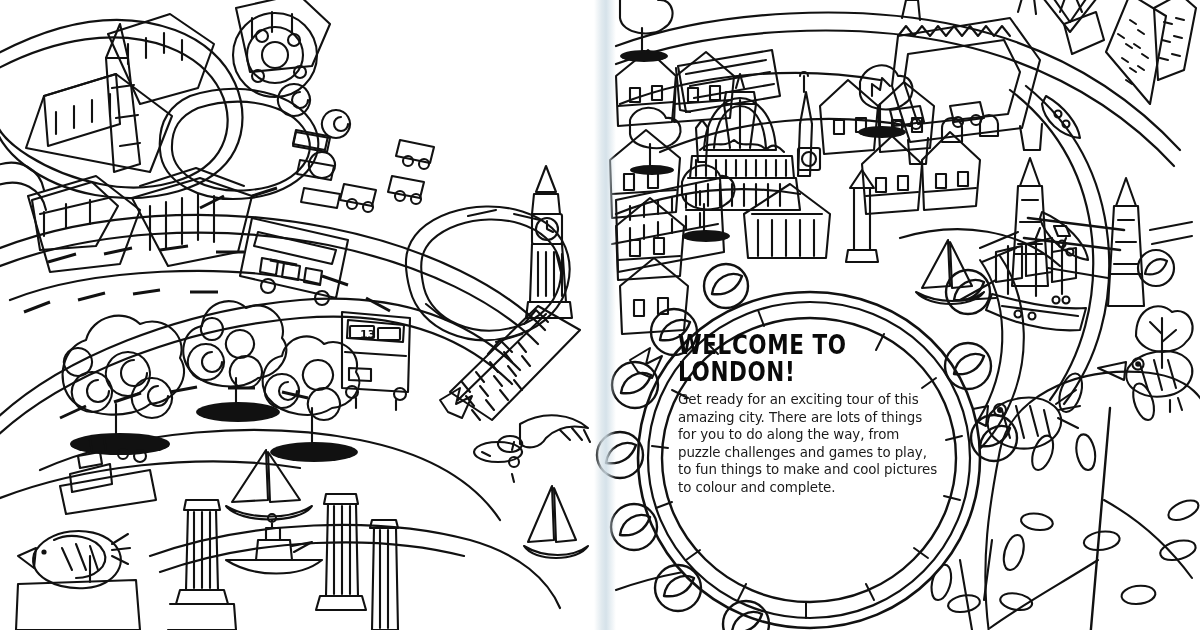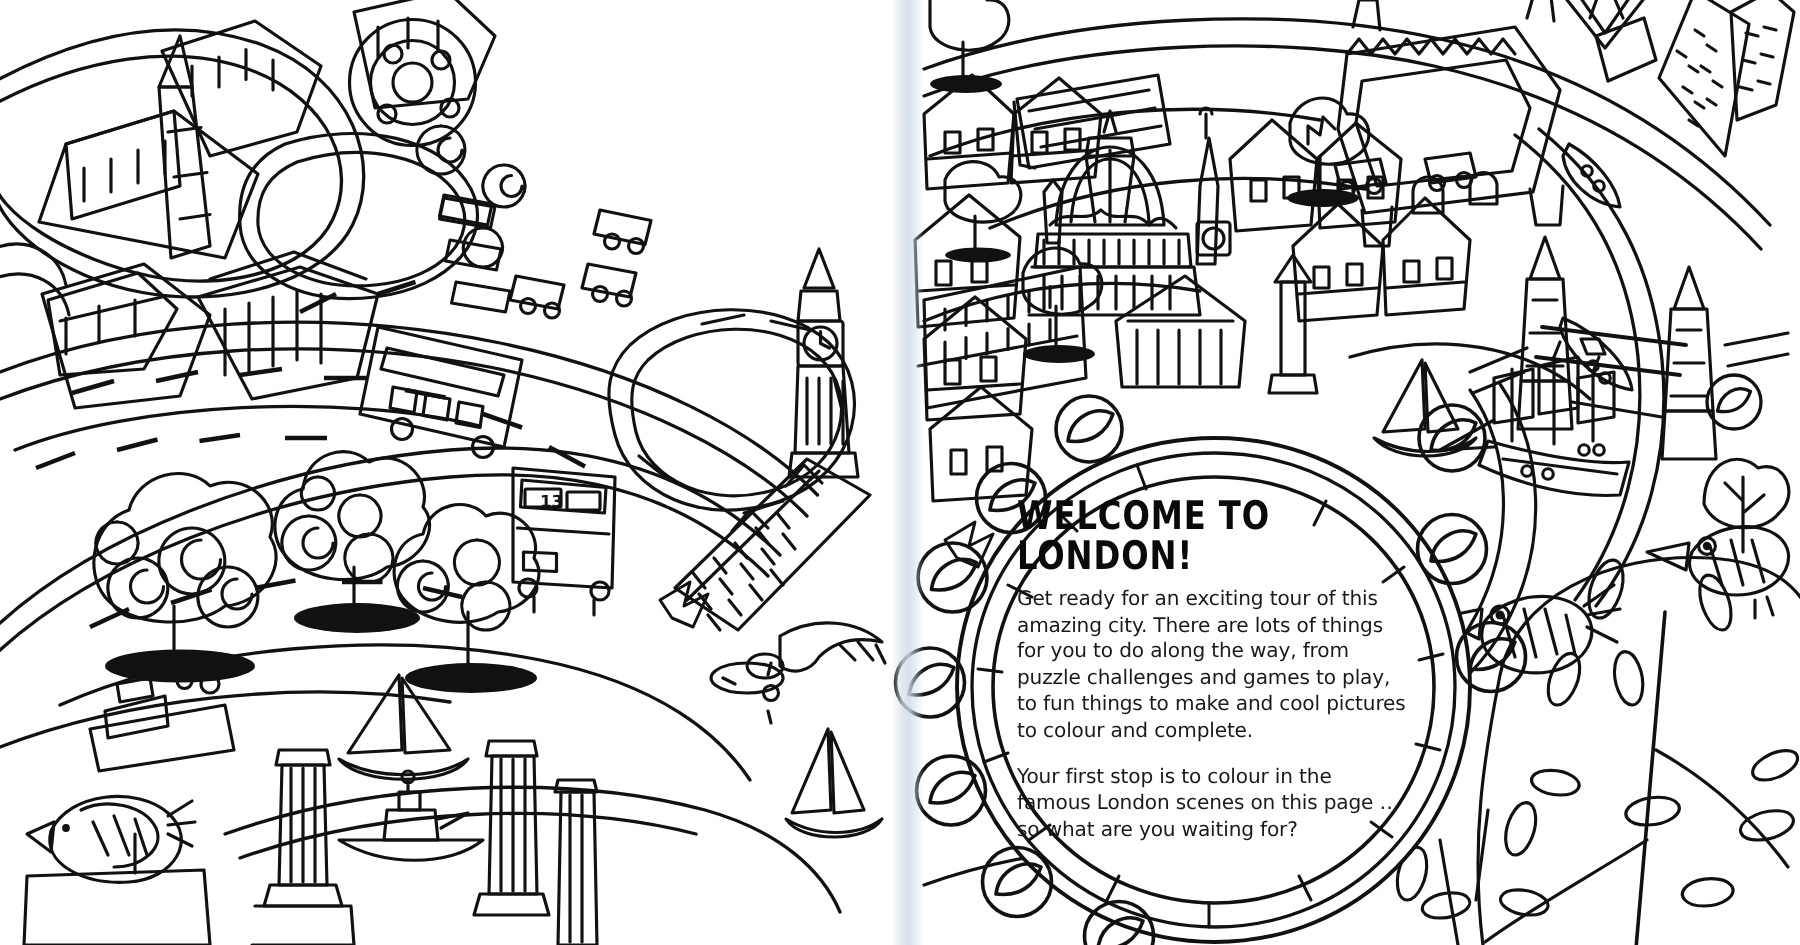--- a/index.html
+++ b/index.html
@@ -602,17 +602,16 @@
 
     </svg>
   </div>
 
   <div class="gutter"></div>
 
   <div class="bubble">
     <div class="bubble-text">
       <h1 class="bubble-title">WELCOME TO LONDON!</h1>
       <p class="bubble-para">Get ready for an exciting tour of this amazing city. There are lots of things for you to do along the way, from puzzle challenges and games to play, to fun things to make and cool pictures to colour and complete.</p>
-      <p class="bubble-para">Your first stop is to colour in the famous London scenes on this page … so what are you waiting for?</p>
     </div>
   </div>
 
 </div>
 
 </body></html>

